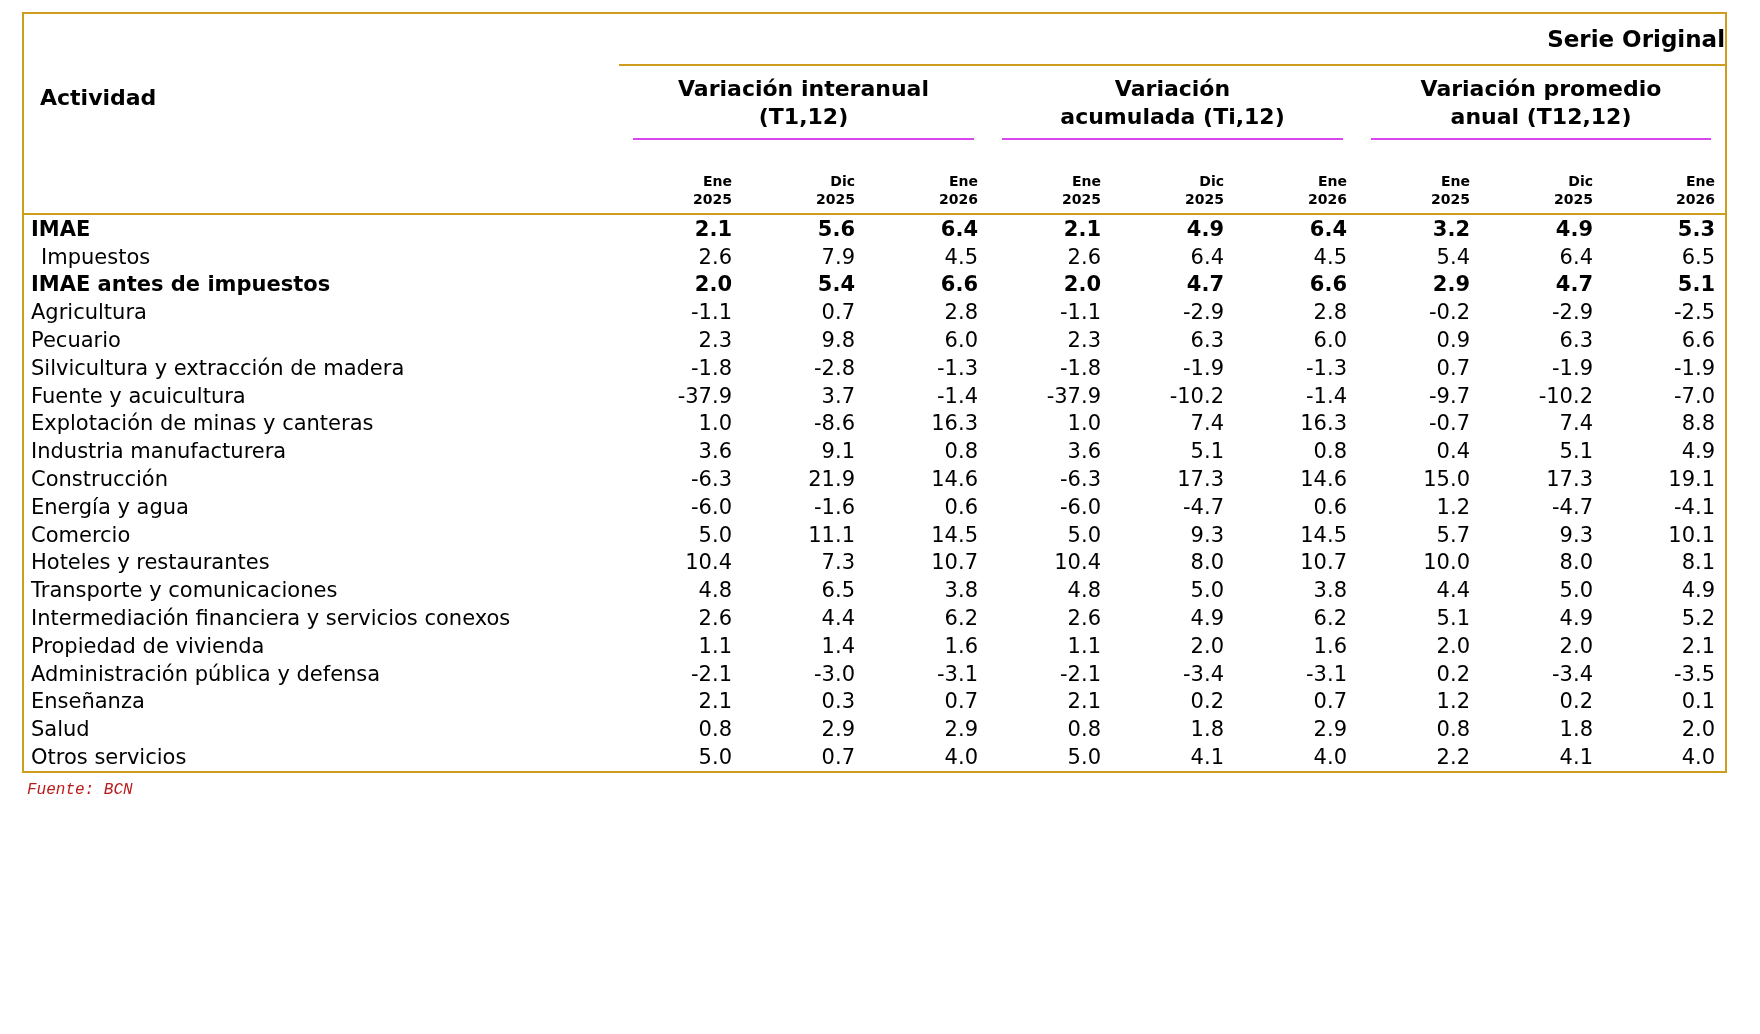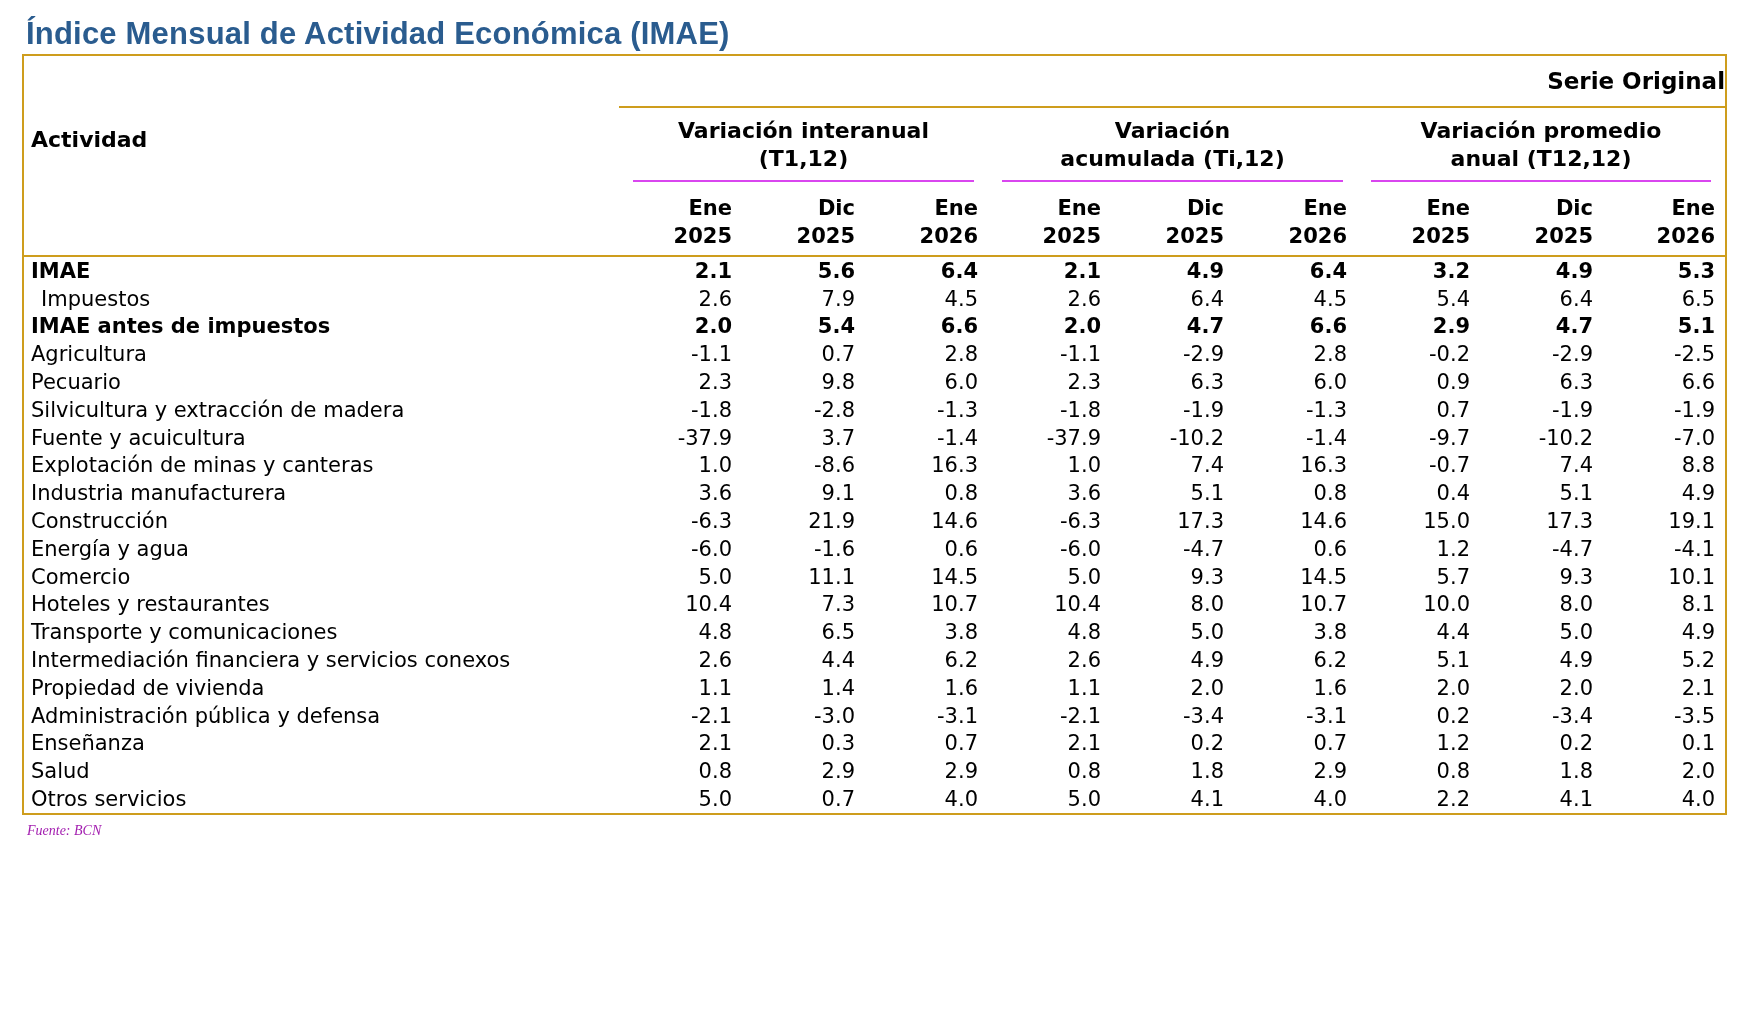--- a/index.html
+++ b/index.html
@@ -38,21 +38,21 @@
     border: 2px solid #CE9D1D;
   }
   col.c-label { width: 596px; }
   col.c-num   { width: 123px; }
 
   th, td { padding: 0; font-weight: normal; }
 
   .activity-head {
     vertical-align: middle;
     text-align: left;
-    padding-left: 7px;
+    padding-left: 16px;
     font-size: 22px;
     font-weight: bold;
     border-bottom: 2px solid #CE9D1D;
   }
   .activity-head span { position: relative; top: -16px; }
 
   .serie-head {
     height: 50px;
     vertical-align: middle;
     text-align: right;
@@ -72,49 +72,48 @@
     border-bottom: 2px solid #d946ef;
     padding-bottom: 7px;
     line-height: 1.28;
   }
   .period-head {
     height: 68px;
     vertical-align: bottom;
     text-align: right;
     padding-right: 10px;
     padding-bottom: 5px;
-    font-size: 21px;
+    font-size: 14px;
     font-weight: bold;
     line-height: 1.3;
     border-bottom: 2px solid #CE9D1D;
   }
   tbody td {
     height: 27.8px;
     font-size: 21px;
     white-space: nowrap;
     overflow: hidden;
   }
   tbody td.label { text-align: left; padding-left: 7px; }
   tbody td.label.indent { padding-left: 17px; }
   tbody td.num { text-align: right; padding-right: 10px; }
   tr.bold-row td { font-weight: bold; }
 
   .source {
-    font-family: Liberation Serif, serif;
-    font-size: 14px;
+    font-family: Liberation Mono, monospace;
+    font-size: 16px;
     font-style: italic;
-    color: #a21caf;
+    color: #b91c1c;
     margin: 8px 0 0 5px;
   }
 </style>
 </head>
 <body>
 
 <div class="page">
-  <div class="title">Índice Mensual de Actividad Económica (IMAE)</div>
 
   <table class="imae">
     <colgroup>
       <col class="c-label">
       <col class="c-num">
         <col class="c-num">
         <col class="c-num">
       <col class="c-num">
         <col class="c-num">
         <col class="c-num">

